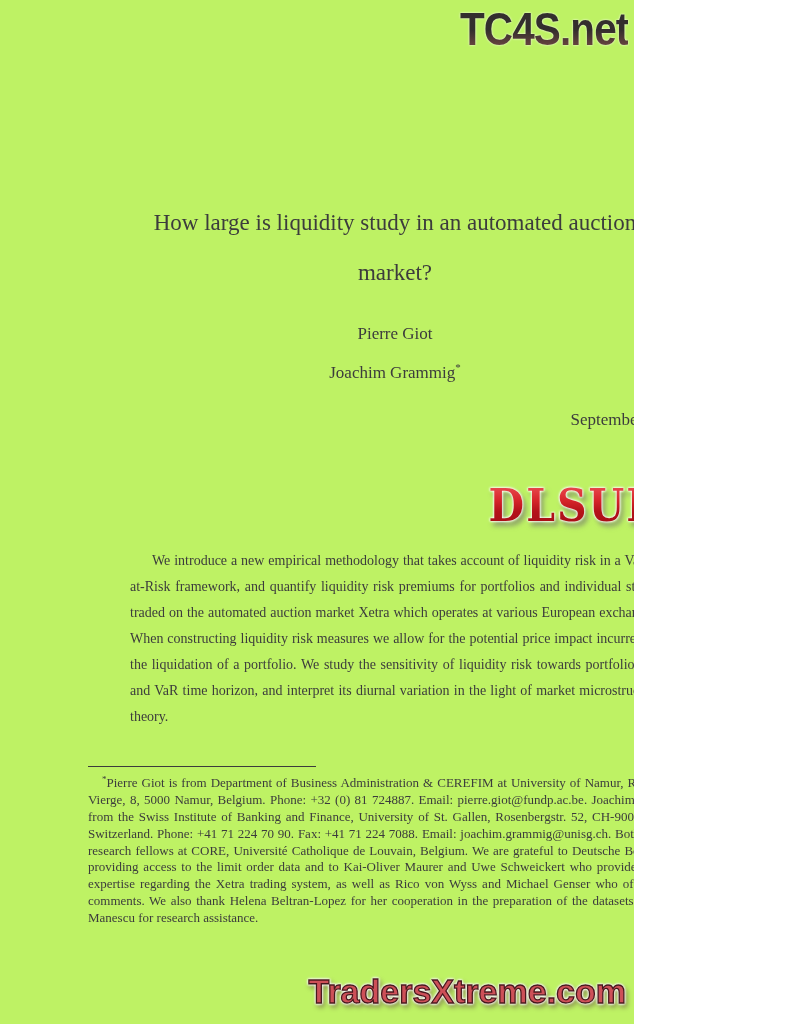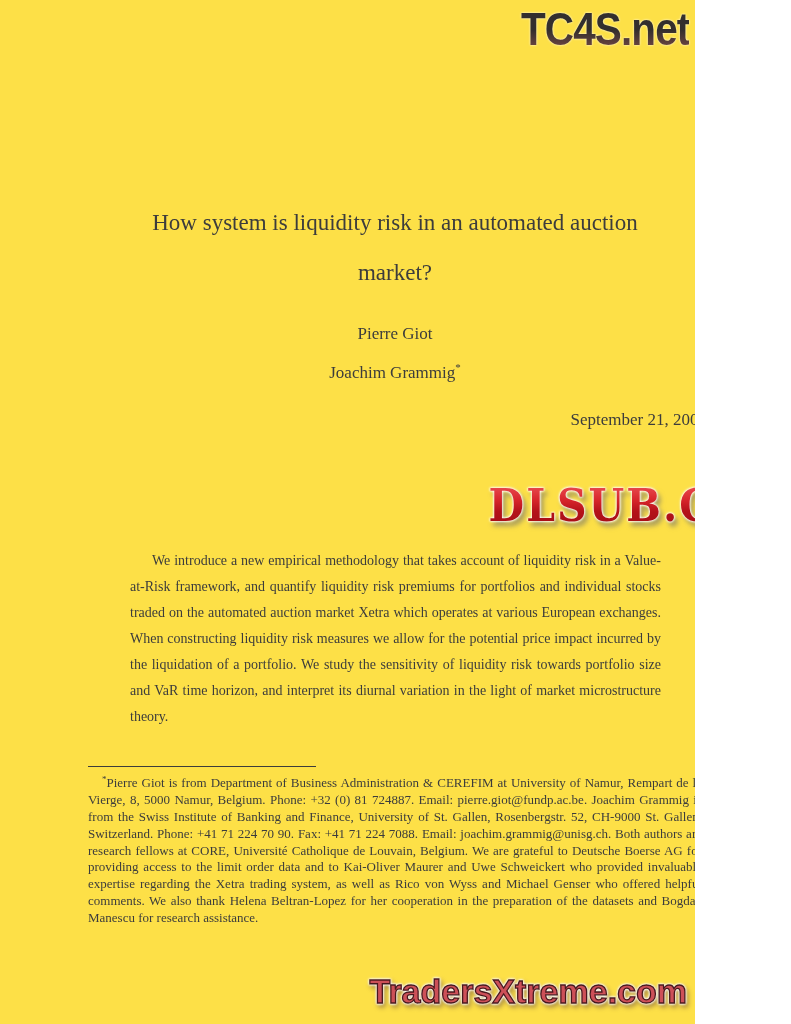--- a/index.html
+++ b/index.html
@@ -1,19 +1,19 @@
 <!DOCTYPE html>
 <html><head>
 <meta charset="utf-8">
 <style>
   html,body{margin:0;padding:0;background:#ffffff;}
   .page{
     position:relative;
-    width:695px;height:1024px;
-    background:#fde047;
+    width:634px;height:1024px;
+    background:#bef264;
     overflow:hidden;
     font-family:"Liberation Serif", serif;
     color:#3a3a3a;
   }
   
   .wm-tc4s{
     position:absolute;top:2px;right:6px;
     font-family:"Liberation Sans", sans-serif;
     font-weight:bold;
     font-size:46px;
@@ -104,21 +104,21 @@
   p{margin:0;}
 </style>
 </head>
 <body>
 
 <div class="page">
 
   <div class="wm-tc4s">TC4S.net</div>
 
   <div class="title">
-    <div>How system is liquidity risk in an automated auction</div>
+    <div>How large is liquidity study in an automated auction</div>
     <div>market?</div>
   </div>
 
   <div class="authors">
     <p class="author-line">Pierre Giot</p>
     <p class="author-line"><span>Joachim Grammig</span><sup>*</sup></p>
   </div>
 
   <div class="date">September 21, 2002</div>
 

